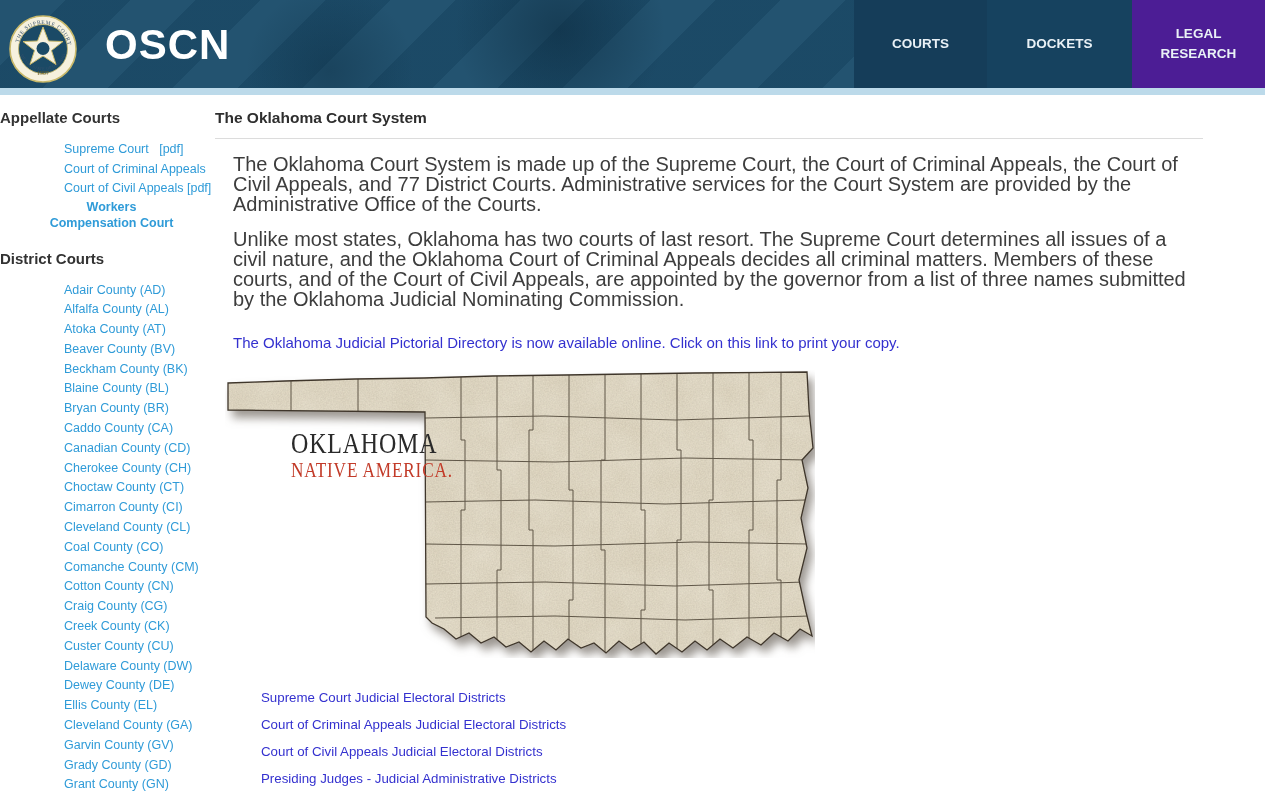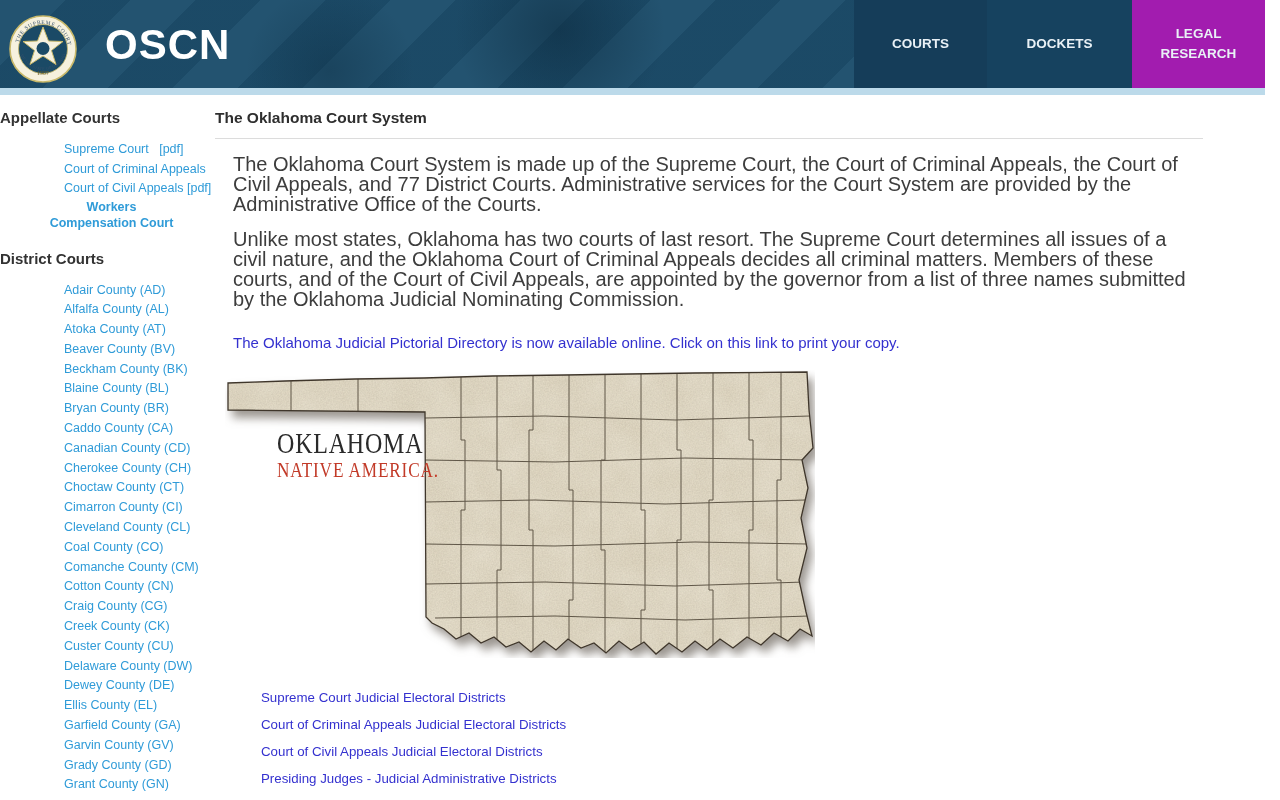--- a/index.html
+++ b/index.html
@@ -31,21 +31,21 @@
     margin-left:28px; margin-top:2px;
   }
   .nav{ margin-left:auto; display:flex; height:100%; position:relative; }
   .nav-item{
     display:flex; align-items:center; justify-content:center; text-align:center;
     color:#e9f1f6; font-size:13.5px; font-weight:bold; line-height:1.5;
     padding:0 12px; cursor:pointer;
   }
   .nav-item.n1{ width:133px; background:#153d59; }
   .nav-item.n2{ width:145px; background:#16425f; }
-  .nav-item.n3{ width:133px; background:#a21caf; }
+  .nav-item.n3{ width:133px; background:#4c1d95; }
   .nav-item.n4{ width:187px; background:var(--nav-active-bg,#0f3349); }
   .substrip{ height:7px; background:var(--strip,#bcdaea); }
 
   
   .layout{ display:flex; align-items:flex-start; }
   .sidebar{ width:215px; flex:none; padding-top:14px; }
   .side-heading{
     font-size:15px; font-weight:bold; color:#333; text-align:left;
   }
   .side-links{ list-style:none; margin-top:13px; }
@@ -71,21 +71,21 @@
   }
   .notice{
     display:inline-block; margin-top:24px; font-size:15px;
     color:var(--content-link,#3431cf); text-decoration:none; cursor:pointer;
   }
 
   
   .map-wrap{
     position:relative; width:590px; height:288px; margin:18px 0 12px -8px;
   }
-  .map-brand{ position:absolute; left:52px; top:56px; pointer-events:none; }
+  .map-brand{ position:absolute; left:66px; top:56px; pointer-events:none; }
   .map-brand .l1{
     font-family:"Liberation Serif", serif; font-size:30px; color:#2a2a2a;
     letter-spacing:1px; transform:scaleX(.80); transform-origin:left top; white-space:nowrap;
   }
   .map-brand .l2{
     font-family:"Liberation Serif", serif; font-size:20px; color:#c23a28;
     letter-spacing:1px; transform:scaleX(.86); transform-origin:left top;
     margin-top:-1px; white-space:nowrap;
   }
 
@@ -160,21 +160,21 @@
           <li><a href="#">Cleveland County (CL)</a></li>
           <li><a href="#">Coal County (CO)</a></li>
           <li><a href="#">Comanche County (CM)</a></li>
           <li><a href="#">Cotton County (CN)</a></li>
           <li><a href="#">Craig County (CG)</a></li>
           <li><a href="#">Creek County (CK)</a></li>
           <li><a href="#">Custer County (CU)</a></li>
           <li><a href="#">Delaware County (DW)</a></li>
           <li><a href="#">Dewey County (DE)</a></li>
           <li><a href="#">Ellis County (EL)</a></li>
-          <li><a href="#">Garfield County (GA)</a></li>
+          <li><a href="#">Cleveland County (GA)</a></li>
           <li><a href="#">Garvin County (GV)</a></li>
           <li><a href="#">Grady County (GD)</a></li>
           <li><a href="#">Grant County (GN)</a></li>
         </ul>
     </div>
 
     <div class="main">
       <h1 class="page-title">The Oklahoma Court System</h1>
       <hr class="rule">
 

